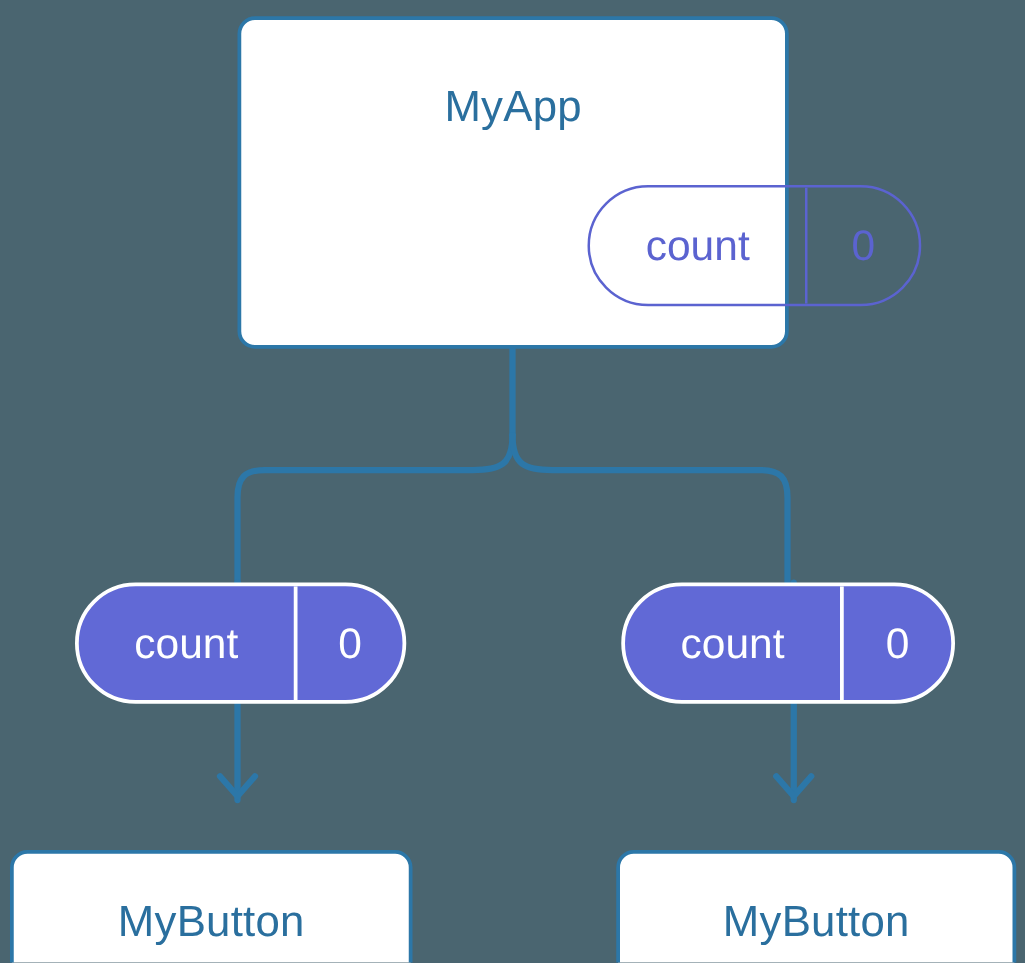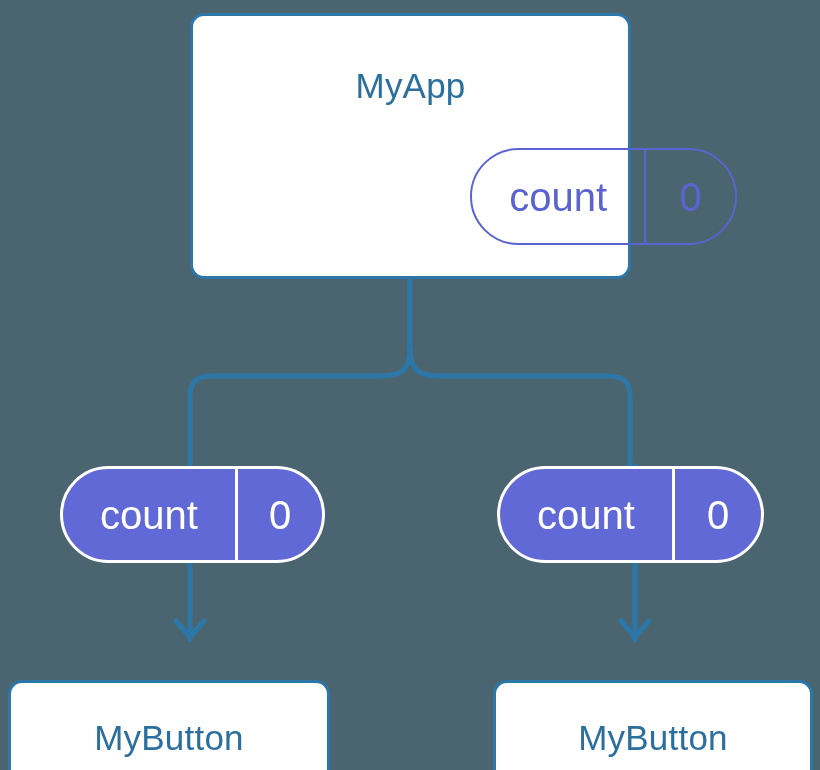--- a/index.html
+++ b/index.html
@@ -91,21 +91,21 @@
     align-items: stretch;
     border-radius: 999px;
     box-sizing: border-box;
     overflow: hidden;
   }
   .pill-label,
   .pill-value {
     display: flex;
     align-items: center;
     justify-content: center;
-    font-size: 40px;
+    font-size: 34px;
     font-weight: 400;
     line-height: 1;
     box-sizing: border-box;
     white-space: nowrap;
   }
 
   
   .pill-outline {
     border: 2px solid #5b63d0;
     background: transparent;

